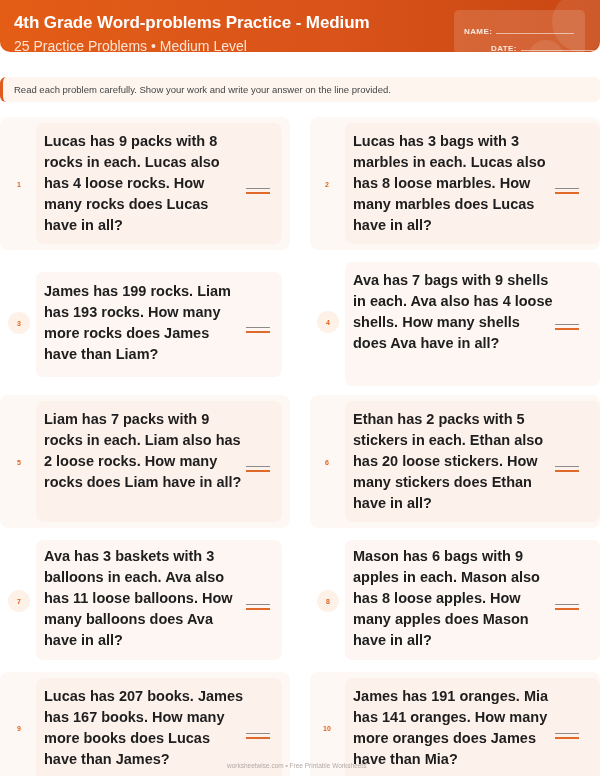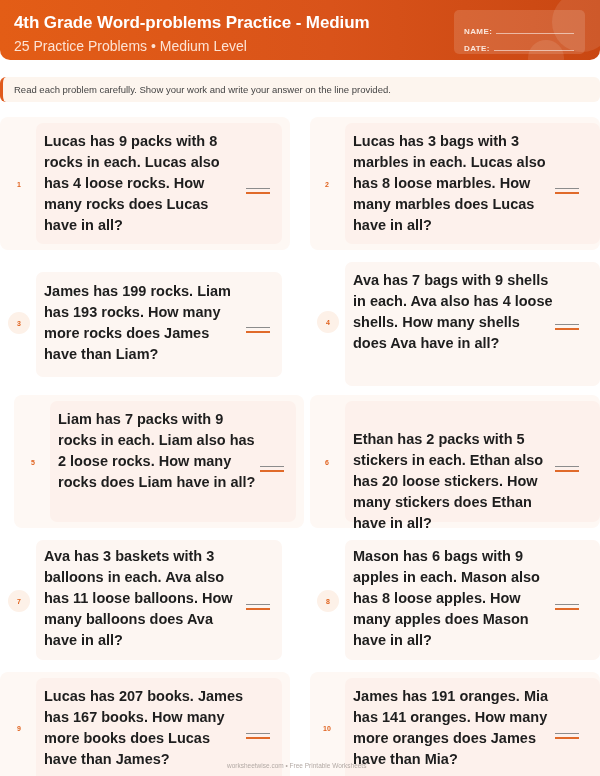--- a/index.html
+++ b/index.html
@@ -1,35 +1,35 @@
 <!DOCTYPE html>
 <html><head>
 <meta charset="utf-8">
 <style>
   * { box-sizing: border-box; margin: 0; padding: 0; }
   html, body { width: 600px; height: 776px; overflow: hidden; background: #ffffff; }
   body { font-family: "Liberation Sans", sans-serif; position: relative; }
 
   .header {
-    position: absolute; left: 0; top: 0; width: 600px; height: 60px;
+    position: absolute; left: 0; top: 0; width: 600px; height: 52px;
     background: linear-gradient(90deg, #e35d16 0%, #d9531a 55%, #c94712 100%);
     border-radius: 0 0 10px 10px; overflow: hidden; text-decoration: underline;
   }
   .header .deco1 { position: absolute; right: -12px; top: -8px; width: 60px; height: 60px; border-radius: 50%; background: rgba(255,255,255,0.10); }
   .header .deco2 { position: absolute; right: 36px; top: 40px; width: 36px; height: 36px; border-radius: 50%; background: rgba(255,255,255,0.10); }
   .title { position: absolute; left: 14px; top: 13px; color: #ffffff; font-size: 17px; font-weight: bold; letter-spacing: -0.1px; }
   .subtitle { position: absolute; left: 14px; top: 38px; color: #fde3d4; font-size: 14px; }
   .namebox {
     position: absolute; left: 454px; top: 10px; width: 131px; height: 44px;
     background: rgba(255,255,255,0.14); border-radius: 5px;
   }
   .nb-row { position: absolute; left: 10px; display: flex; align-items: flex-end; color: #fbe7dc; font-size: 8px; font-weight: bold; letter-spacing: 0.4px; }
   .nb-row .line { height: 1px; background: rgba(255,255,255,0.55); margin-left: 4px; margin-bottom: 2px; }
   .nb-name { top: 17px; }
-  .nb-date { top: 34px; }
+  .nb-date { top: 34px; margin-left: 27px; }
 
   .instructions {
     position: absolute; left: 0; top: 77px; width: 600px; height: 25px;
     background: #fdf5ee; border-left: 3px solid #e05a1c; border-radius: 6px;
     font-size: 9.5px; color: #444; padding: 7px 0 0 11px;
   }
 
   .card { position: absolute; width: 290px; border-radius: 8px; }
   .card.tinted { background: #fef8f4; }
   .card .inner {
@@ -103,33 +103,33 @@
 <div class="card plain" style="left:310px;top:262px;height:124px;">
   <div class="inner" style="left:35px;right:0;top:0;bottom:0;"></div>
   <div class="num" style="left:7px;top:49px;">4</div>
   <div class="text" style="left:43px;top:8px;">Ava has 7 bags with 9 shells in each. Ava also has 4 loose shells. How many shells does Ava have in all?</div>
   <div class="ans" style="left:245px;top:62px;">
       <div class="l1"></div>
       <div class="l2"></div>
     </div>
 </div>
 
-<div class="card tinted" style="left:0;top:395px;height:133px;margin-left:14px;">
+<div class="card tinted" style="left:0;top:395px;height:133px;">
   <div class="inner" style="left:36px;right:8px;"></div>
   <div class="num" style="left:8px;top:56px;">5</div>
   <div class="text" style="left:44px;top:14px;">Liam has 7 packs with 9 rocks in each. Liam also has 2 loose rocks. How many rocks does Liam have in all?</div>
   <div class="ans" style="left:246px;top:71px;">
       <div class="l1"></div>
       <div class="l2"></div>
     </div>
 </div>
 <div class="card tinted" style="left:310px;top:395px;height:133px;">
   <div class="inner" style="left:35px;right:0;"></div>
   <div class="num" style="left:6px;top:56px;">6</div>
-  <div class="text" style="left:43px;top:14px;margin-top:20px;">Ethan has 2 packs with 5 stickers in each. Ethan also has 20 loose stickers. How many stickers does Ethan have in all?</div>
+  <div class="text" style="left:43px;top:14px;">Ethan has 2 packs with 5 stickers in each. Ethan also has 20 loose stickers. How many stickers does Ethan have in all?</div>
   <div class="ans" style="left:245px;top:71px;">
       <div class="l1"></div>
       <div class="l2"></div>
     </div>
 </div>
 
 <div class="card plain" style="left:0;top:540px;height:120px;">
   <div class="inner" style="left:36px;right:8px;top:0;bottom:0;"></div>
   <div class="num" style="left:8px;top:50px;">7</div>
   <div class="text" style="left:44px;top:6px;">Ava has 3 baskets with 3 balloons in each. Ava also has 11 loose balloons. How many balloons does Ava have in all?</div>

